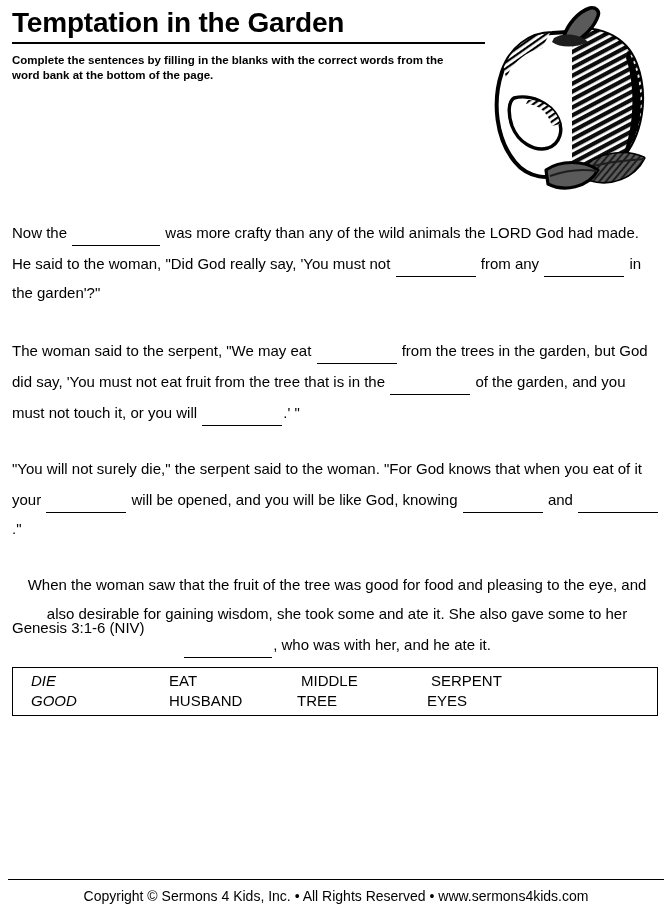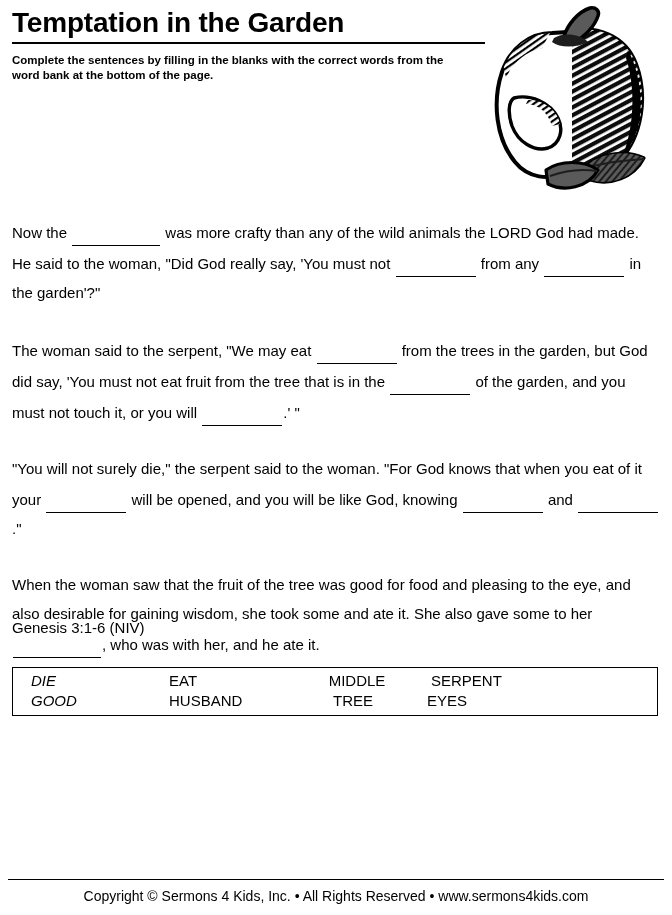--- a/index.html
+++ b/index.html
@@ -65,21 +65,21 @@
     position: absolute;
     left: 12px;
     top: 216px;
     width: 650px;
     font-size: 15px;
     line-height: 29px;
   }
   .para {
     margin: 0 0 27px 0;
   }
-  .para:last-child { margin-bottom: 0; }
+  .para:last-child { margin-bottom: 0; text-align: center; }
 
   .blank {
     display: inline-block;
     border-bottom: 1.6px solid #000;
     vertical-align: 2px;
     margin: 0 1px;
   }
   .b-md  { width: 80px; }
   .b-lg  { width: 88px; }
 
@@ -107,21 +107,21 @@
     line-height: 20px;
   }
   .wb-cell {
     font-size: 15px;
     box-sizing: border-box;
     padding-left: 18px;
   }
   .wb-cell.c0 { width: 138px; font-style: italic; }
   .wb-cell.c1 { width: 132px; }
   .wb-cell.c2 { width: 128px; }
-  .wb-cell.c3 { width: 130px; text-align: center; }
+  .wb-cell.c3 { width: 130px; }
   .wb-cell.c4 { width: 118px; }
 
   
   .footer-rule {
     position: absolute;
     left: 8px;
     top: 879px;
     width: 656px;
     border-bottom: 1.5px solid #000;
   }

